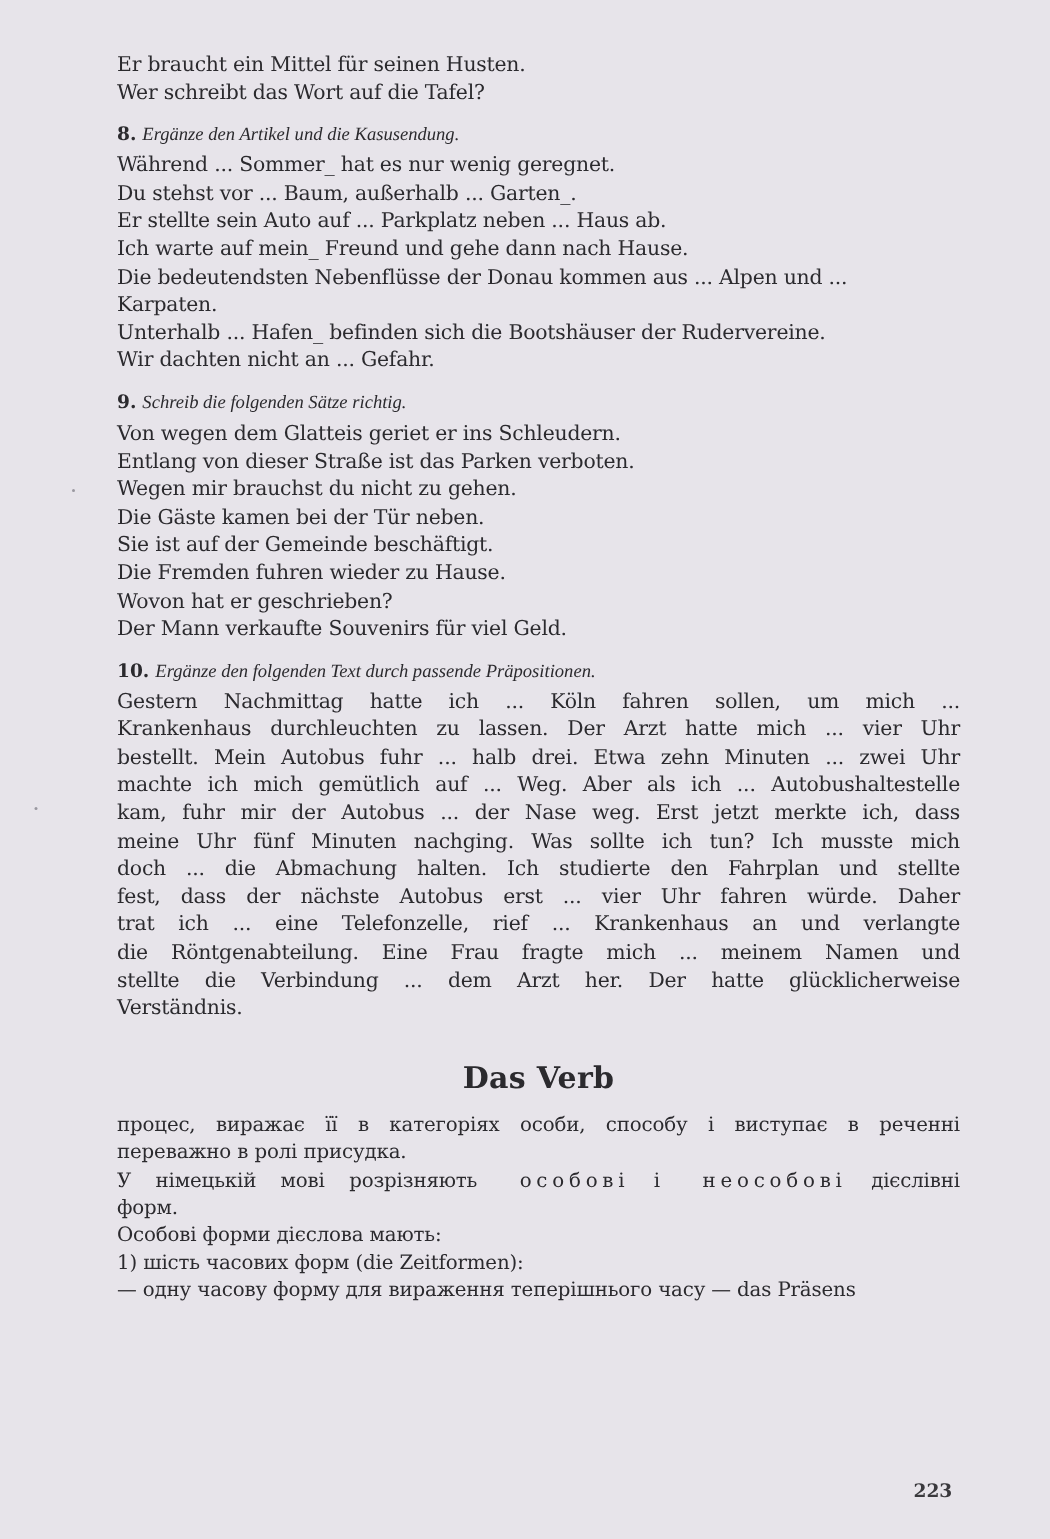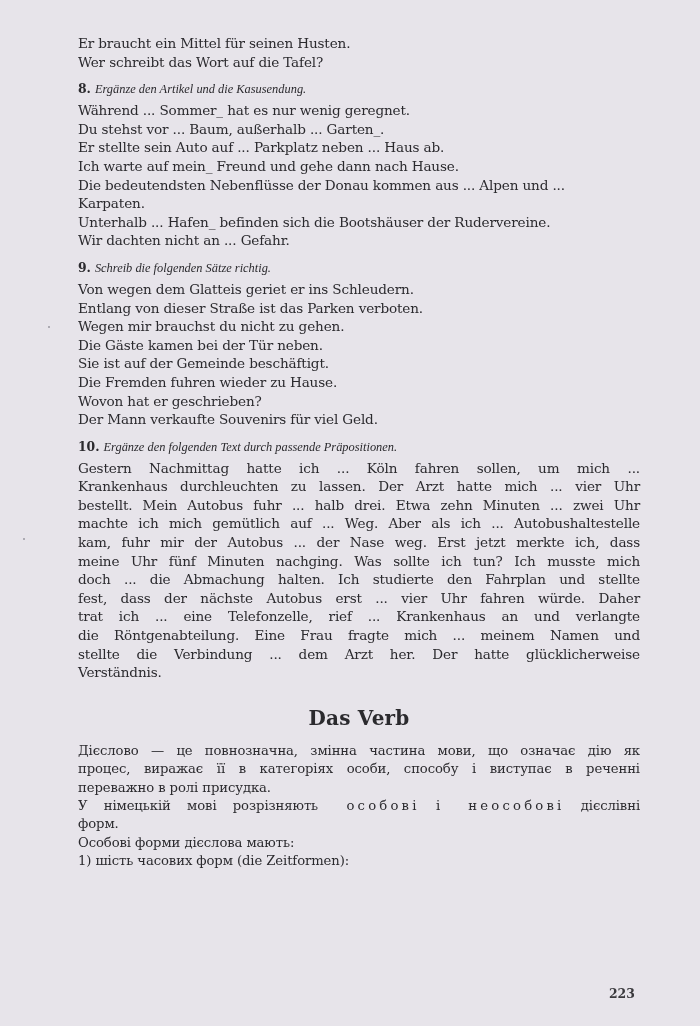--- a/index.html
+++ b/index.html
@@ -154,32 +154,32 @@
     <span class="jl">fest, dass der nächste Autobus erst ... vier Uhr fahren würde. Daher</span>
     <span class="jl">trat ich ... eine Telefonzelle, rief ... Krankenhaus an und verlangte</span>
     <span class="jl">die Röntgenabteilung. Eine Frau fragte mich ... meinem Namen und</span>
     <span class="jl">stellte die Verbindung ... dem Arzt her. Der hatte glücklicherweise</span>
     <span class="jl last">Verständnis.</span>
   </div>
 
   <div class="section-title">Das Verb</div>
 
   <div class="uk">
-    <span class="jl">Дієслово — це повнозначна, змінна частина мови, що означає дію як</span>
     <span class="jl">процес, виражає її в категоріях особи, способу і виступає в реченні</span>
     <span class="jl last">переважно в ролі присудка.</span>
   </div>
 
   <div class="uk">
     <span class="jl"><span>У німецькій мові розрізняють </span><span class="spaced">особові</span><span> і </span><span class="spaced">неособові</span><span> дієслівні</span></span>
     <span class="jl last">форм.</span>
   </div>
 
   <div class="uk">
     <div>Особові форми дієслова мають:</div>
     <div>1) шість часових форм (die Zeitformen):</div>
+    <div>— одну часову форму для вираження теперішнього часу — das Präsens</div>
   </div>
 </div>
 
 <div class="page-number">223</div>
 
 <div class="dot-mark" style="left:23px; top:538px;"></div>
 <div class="dot-mark" style="left:48px; top:326px;"></div>
 
 </body></html>

